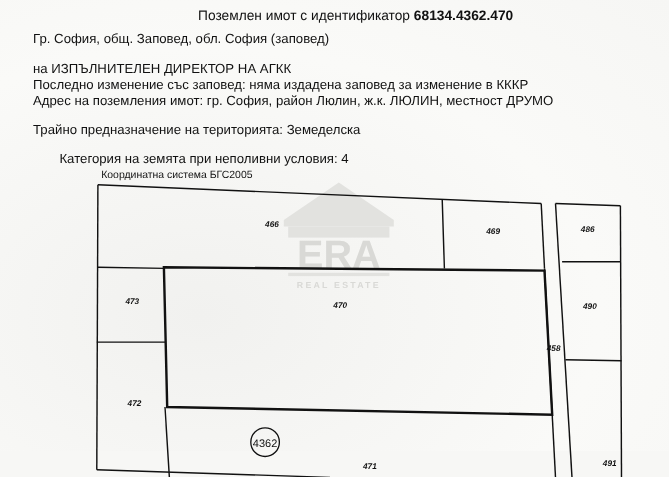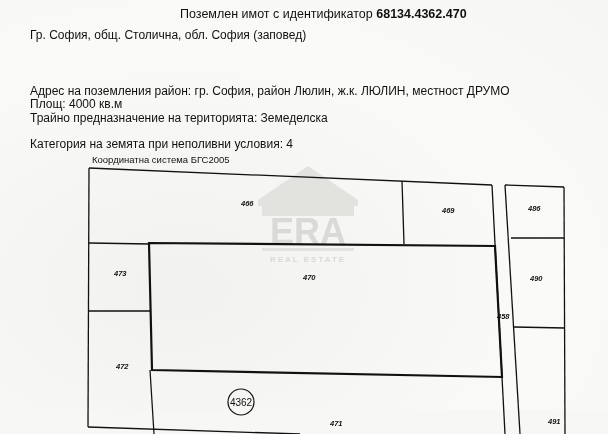--- a/index.html
+++ b/index.html
@@ -33,38 +33,41 @@
 <div class="paper">
 
   <div class="hdr-title">
     <span>Поземлен имот с  идентификатор</span>
     <b>68134.4362.470</b>
   </div>
 
   <div class="line" style="top:28px;">
     <span>Гр.</span>
     <b>София</b><span>, общ.</span>
-    <b>Столична</b><span>, обл.</span>
+    <b>Заповед</b><span>, обл.</span>
     <b>София (заповед)</b>
   </div>
 
+  <div class="line" style="top:55px;">
+    <b>на ИЗПЪЛНИТЕЛЕН ДИРЕКТОР НА АГКК</b>
+  </div>
 
+  <div class="line" style="top:70px;">
+    <span>Последно изменение със заповед:</span>
+    <b>няма издадена заповед за изменение в КККР</b>
+  </div>
   <div class="line" style="top:84px;">
-    <span>Адрес на поземления район:</span>
+    <span>Адрес на поземления имот:</span>
     <b>гр. София, район Люлин, ж.к. ЛЮЛИН, местност ДРУМО</b>
-  </div>
-  <div class="line" style="top:97px;">
-    <span>Площ:</span>
-    <b>4000 кв.м</b>
   </div>
   <div class="line" style="top:111px;">
     <span>Трайно предназначение на територията:</span>
     <b>Земеделска</b>
   </div>
-  <div class="line" style="top:137px;">
+  <div class="line" style="top:137px;margin-left:24px;">
     <span>Категория на земята при неполивни условия:</span>
     <b>4</b>
   </div>
 
   <div class="coord">Координатна система БГС2005</div>
 
   <svg class="map" width="608" height="434" viewBox="0 0 608 434">
 
     <g>
       <polygon points="258,200 308,166 358,200 358,206 258,206" fill="#e2e2df"></polygon>

